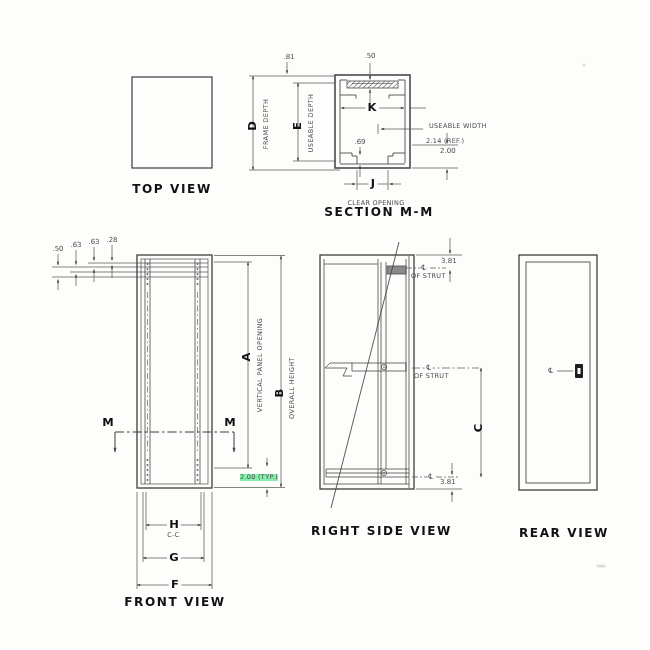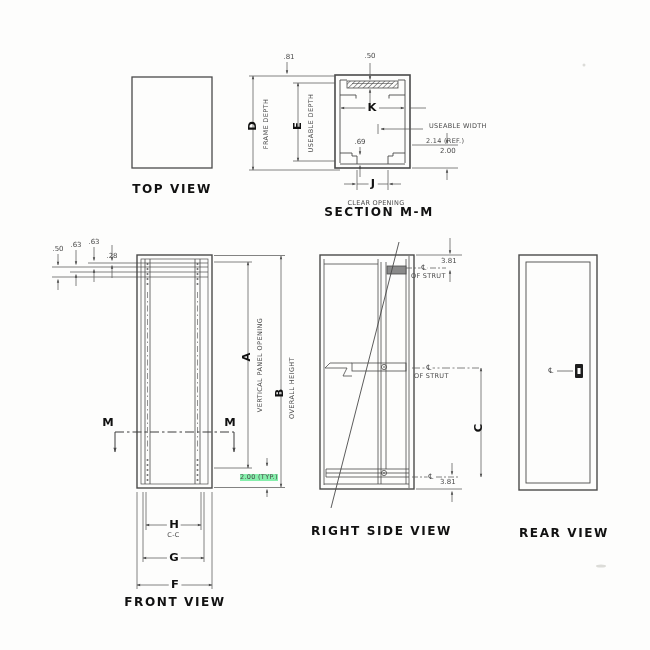--- a/index.html
+++ b/index.html
@@ -206,21 +206,21 @@
   <span class="lbl sml" style="left:426px;top:138px;">2.14 (REF.)</span>
   <span class="lbl dim ctr" style="left:360px;top:139px;">.69</span>
   <span class="lbl dim" style="left:440px;top:148px;">2.00</span>
   <span class="lbl big bigbg" style="left:372.5px;top:184px;">J</span>
   <span class="lbl sml ctr" style="left:376px;top:200px;">CLEAR OPENING</span>
   <span class="lbl title" style="left:379px;top:207px;">SECTION M-M</span>
 
   <span class="lbl dim ctr" style="left:58px;top:246px;">.50</span>
   <span class="lbl dim ctr" style="left:76px;top:242px;">.63</span>
   <span class="lbl dim ctr" style="left:94px;top:239px;">.63</span>
-  <span class="lbl dim ctr" style="left:112px;top:253px;">.28</span>
+  <span class="lbl dim ctr" style="left:112px;top:237px;">.28</span>
   <span class="lbl big" style="left:108px;top:423px;">M</span>
   <span class="lbl big" style="left:230px;top:423px;">M</span>
   <span class="lbl bigrot" style="left:247px;top:357px;">A</span>
   <span class="lbl vtext" style="left:260px;top:365px;">VERTICAL PANEL OPENING</span>
   <span class="lbl bigrot" style="left:280px;top:393px;">B</span>
   <span class="lbl vtext" style="left:292px;top:388px;">OVERALL HEIGHT</span>
   <span class="lbl sml" style="left:240px;top:474px;background:#86efac;">2.00 (TYP.)</span>
   <span class="lbl big bigbg" style="left:173.5px;top:525px;">H</span>
   <span class="lbl sml ctr" style="left:173.5px;top:532px;">C-C</span>
   <span class="lbl big bigbg" style="left:173.5px;top:558px;">G</span>

